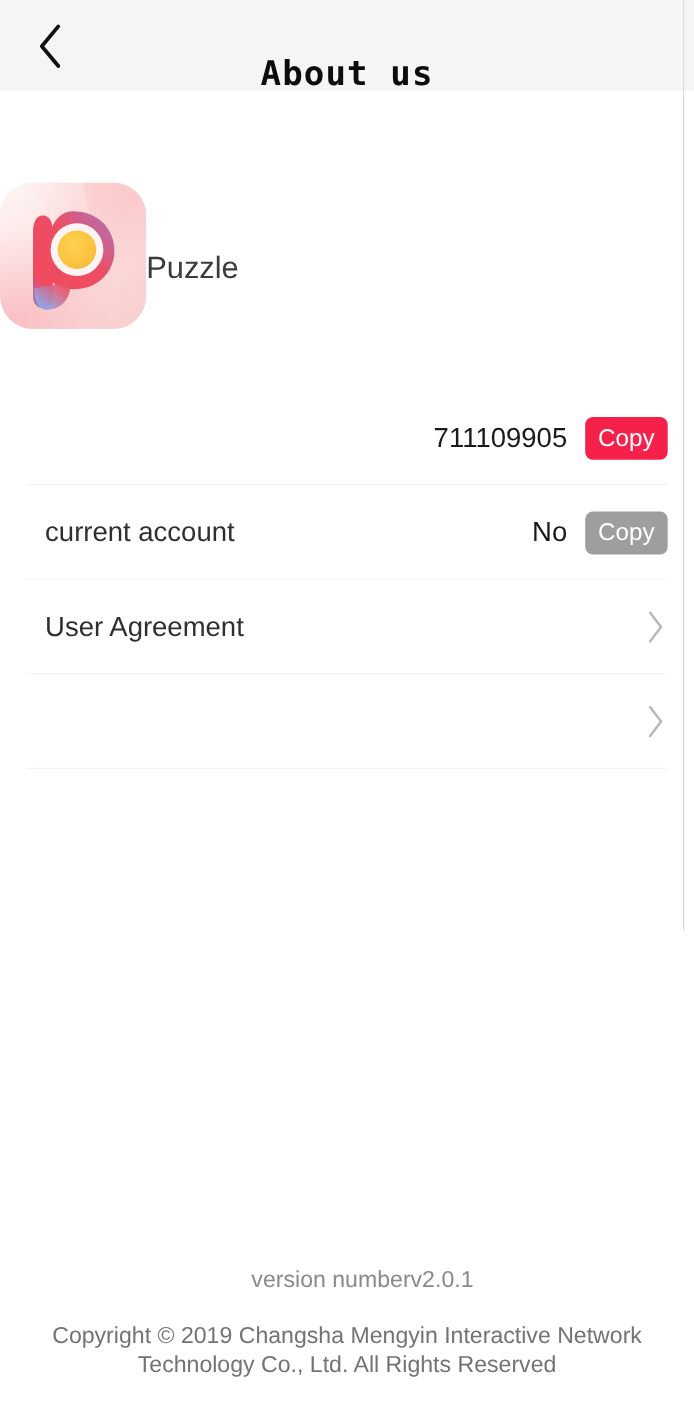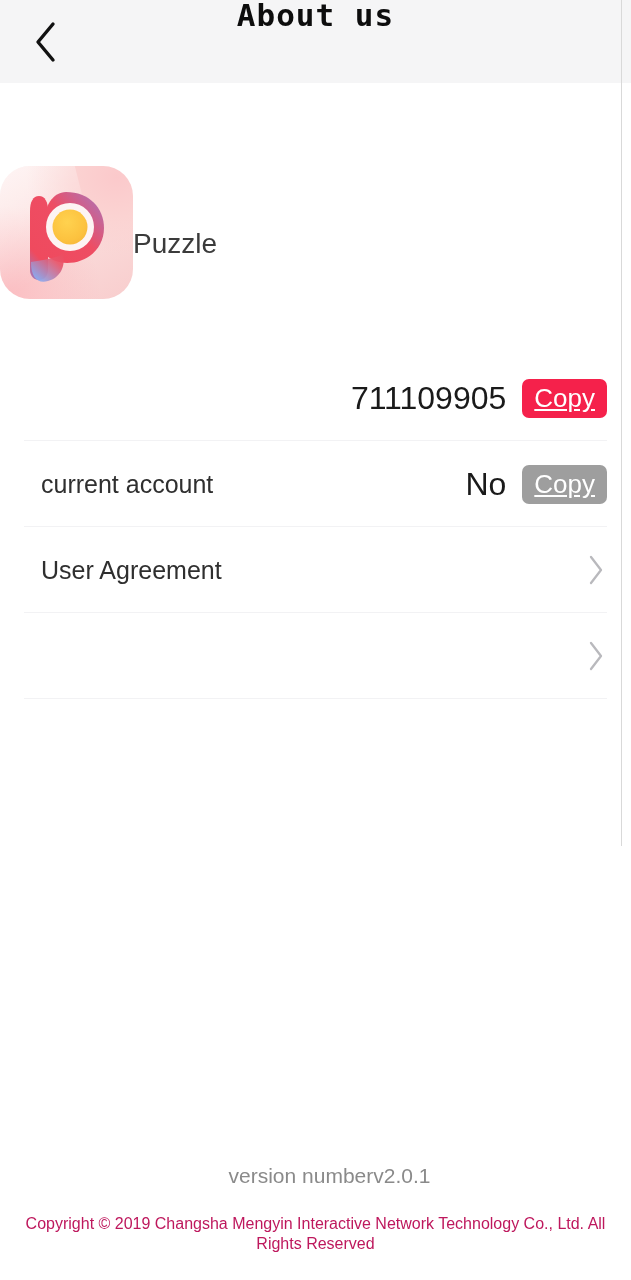--- a/index.html
+++ b/index.html
@@ -19,21 +19,21 @@
     background: #ffffff;
     overflow: hidden;
   }
 
   
   .header {
     position: relative;
     height: 83px;
     background: #f5f5f6;
     display: flex;
-    align-items: flex-start;
+    align-items: flex-end;
     justify-content: center;
   }
   .back-btn {
     position: absolute;
     left: 14px;
     top: 0;
     height: 83px;
     width: 62px;
     display: flex;
     align-items: center;
@@ -126,40 +126,39 @@
     line-height: 1;
     white-space: nowrap;
   }
   .row-right {
     margin-left: auto;
     display: flex;
     align-items: center;
     gap: 16px;
   }
   .row-value {
-    font-size: 32px;
+    font-size: 25px;
     color: #1a1a1a;
     line-height: 1;
     white-space: nowrap;
   }
   .copy-btn {
     min-width: 74px;
     height: 39px;
     padding: 0 12px;
     border: none;
     border-radius: 7px;
     color: #ffffff;
     font-family: "Liberation Sans", sans-serif;
-    font-size: 26px;
+    font-size: 22px;
     line-height: 1;
     cursor: pointer;
     display: inline-flex;
     align-items: center;
     justify-content: center;
-    text-decoration: underline;
   }
   .copy-btn.primary { background: #f5214b; }
   .copy-btn.muted   { background: #9e9e9e; cursor: default; }
 
   .chev {
     display: inline-flex;
     align-items: center;
     justify-content: center;
     width: 22px;
     height: 36px;
@@ -174,22 +173,22 @@
     text-align: center;
   }
   .version {
     font-size: 21px;
     color: #8a8a8a;
     line-height: 1;
     margin-bottom: 28px;
     margin-left: 28px;
   }
   .copyright {
-    font-size: 16px;
-    color: #be185d;
+    font-size: 21px;
+    color: #737373;
     line-height: 1.25;
     padding: 0 6px;
   }
 </style>
 </head>
 <body>
 
 <div class="phone">
 
   <div class="header">

